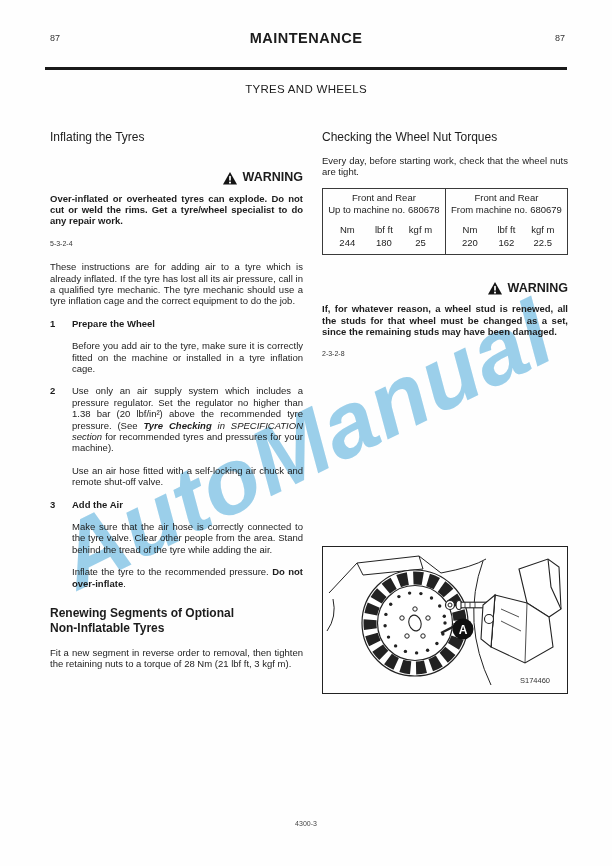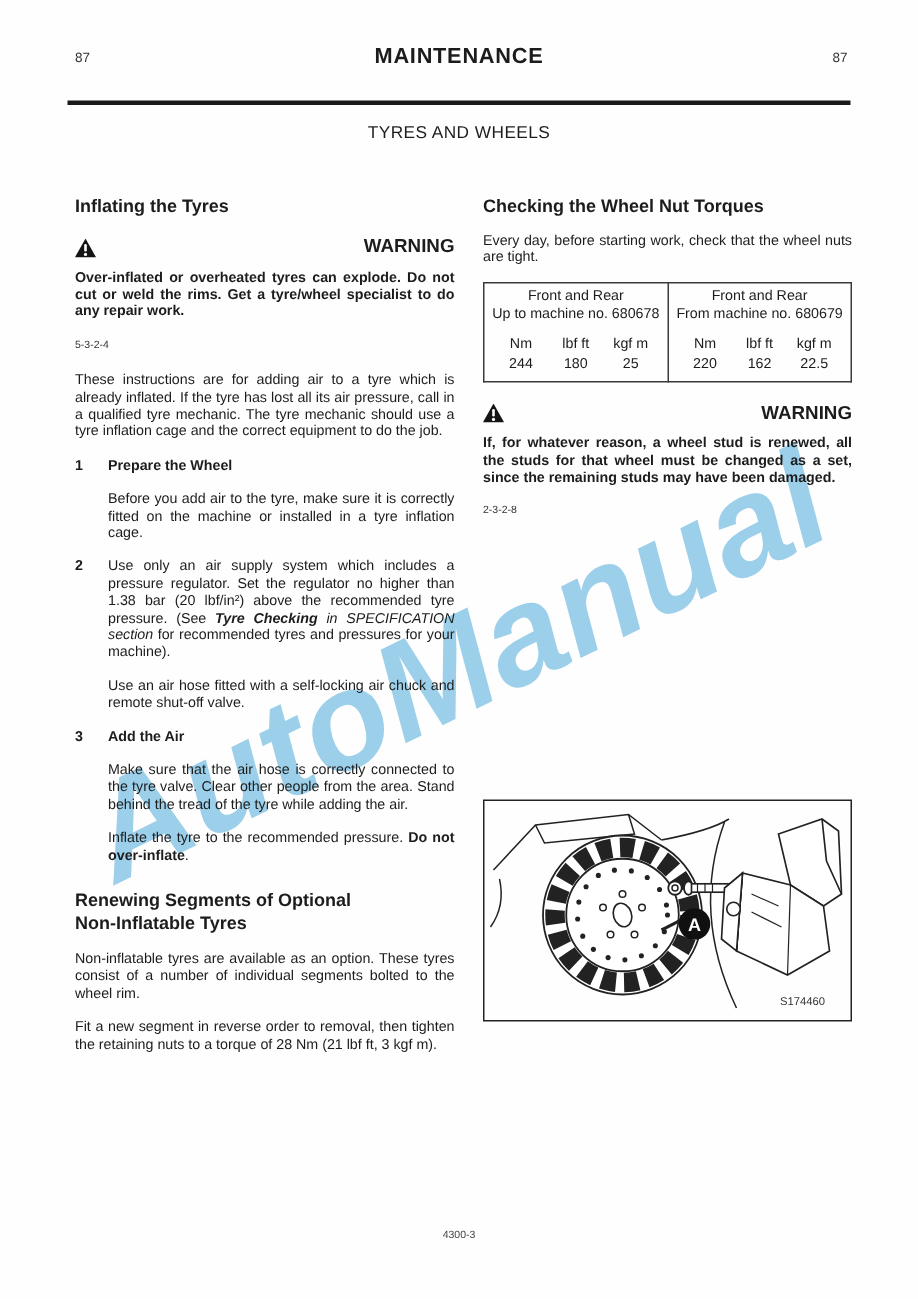--- a/index.html
+++ b/index.html
@@ -21,24 +21,24 @@
   .hdr-num { position:absolute; top:33px; font-size:9px; color:#333; }
   .hdr-num.left { left:50px; } .hdr-num.right { right:47px; }
   .hdr-title { position:absolute; top:30px; left:0; width:100%; text-align:center;
     font-size:14.5px; font-weight:bold; letter-spacing:0.5px; }
   .hdr-rule { position:absolute; top:67px; left:45px; width:522px; height:2.5px; background:#1a1a1a; }
   .section-title { position:absolute; top:83px; left:0; width:100%; text-align:center;
     font-size:11.5px; font-weight:normal; letter-spacing:0.3px; }
   .col { position:absolute; top:130px; font-size:9.5px; line-height:11.4px; }
   .col-left  { left:50px;  width:253px; }
   .col-right { left:322px; width:246px; }
-  h3.head { font-size:12px; line-height:14.5px; font-weight:bold; margin-bottom:10px; }
+  h3.head { font-size:12px; line-height:14.5px; font-weight:normal; margin-bottom:10px; }
   .para { text-align:justify; margin-bottom:11px; }
-  .warn-head { display:flex; align-items:center; justify-content:space-between; gap:6px;
-    font-size:12.5px; font-weight:bold; margin:14px 0 8px 0; }
+  .warn-head { display:flex; align-items:center; justify-content:flex-end; gap:6px;
+    font-size:12.5px; font-weight:bold; margin:27px 0 8px 0; }
   .warn-text { font-weight:bold; text-align:justify; }
   .small-code { font-size:7px; color:#333; margin:1px 0 12px 0; }
   .step { position:relative; padding-left:22px; margin-bottom:2px; }
   .step-num { position:absolute; left:0; top:0; font-weight:bold; }
   .step-title { font-weight:bold; margin-bottom:11px; }
   .b { font-weight:bold; } .bi { font-weight:bold; font-style:italic; } .i { font-style:italic; }
   .renew-head { font-size:12px; line-height:15px; font-weight:bold; margin:17px 0 11px 0; }
   table.torque { width:100%; border-collapse:collapse; margin:3px 0 6px 0; font-size:9.5px; }
   table.torque td { border:1px solid #3a3a3a; padding:0; }
   .tt-head { text-align:center; padding:3px 2px 4px 2px !important; line-height:11.5px; }
@@ -96,21 +96,20 @@
         <span class="step-num">3</span>
         <div class="step-title">Add the Air</div>
         <div class="para">Make sure that the air hose is correctly connected to the tyre valve. Clear other people from the area. Stand behind the tread of the tyre while adding the air.</div>
         <div class="para"><span>Inflate the tyre to the recommended pressure. </span><span class="b">Do not over-inflate</span><span>.</span></div>
       </div>
 
       <div class="renew-head">
         <div>Renewing Segments of Optional</div>
         <div>Non-Inflatable Tyres</div>
       </div>
-      <div class="para">Non-inflatable tyres are available as an option. These tyres consist of a number of individual segments bolted to the wheel rim.</div>
       <div class="para">Fit a new segment in reverse order to removal, then tighten the retaining nuts to a torque of 28 Nm (21 lbf ft, 3 kgf m).</div>
     </div>
 
     <div class="col col-right">
       <h3 class="head">Checking the Wheel Nut Torques</h3>
       <div class="para">Every day, before starting work, check that the wheel nuts are tight.</div>
 
       <table class="torque">
         <tbody>
             <tr>

